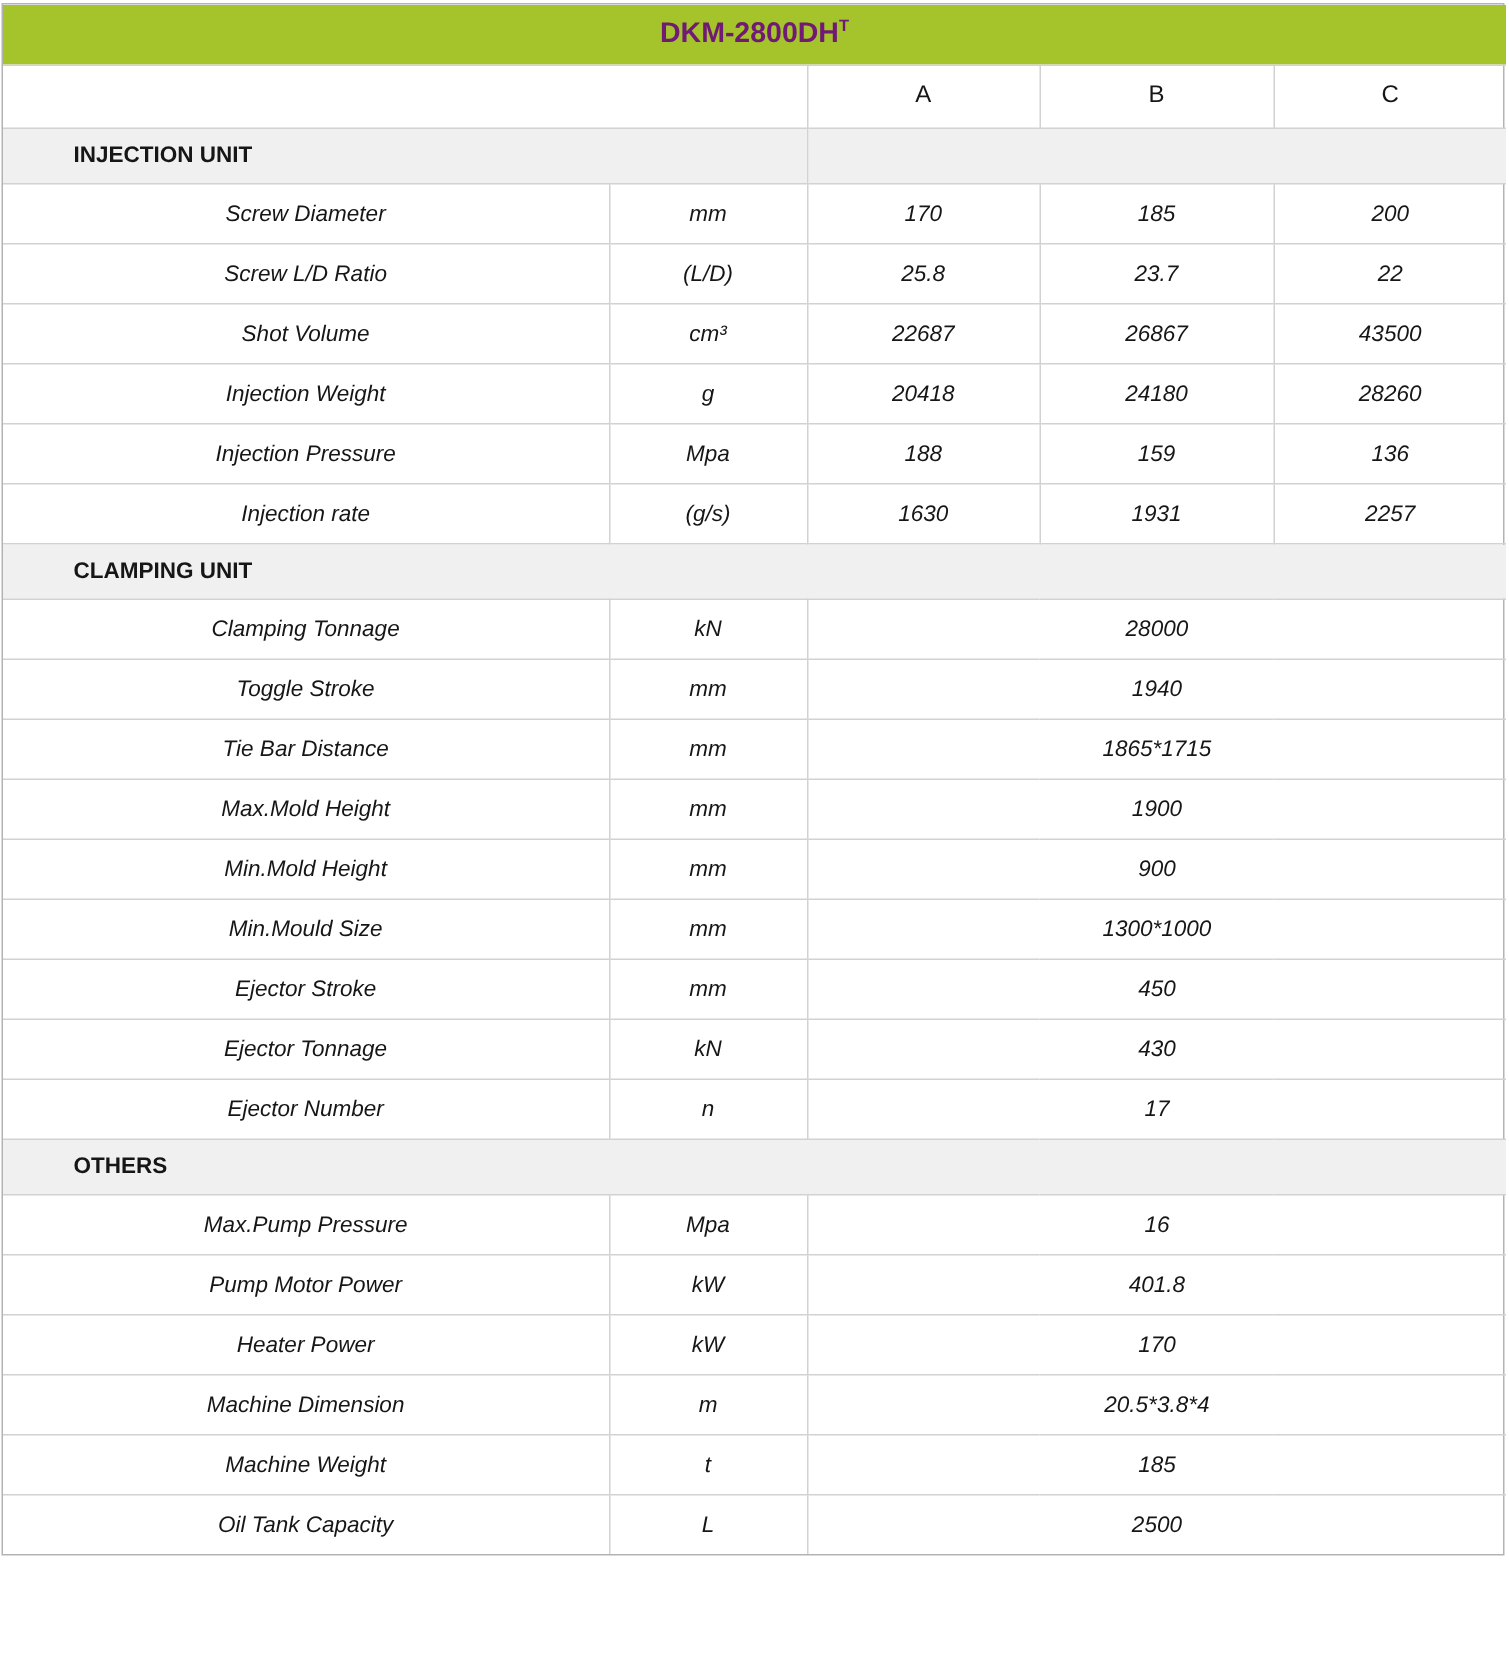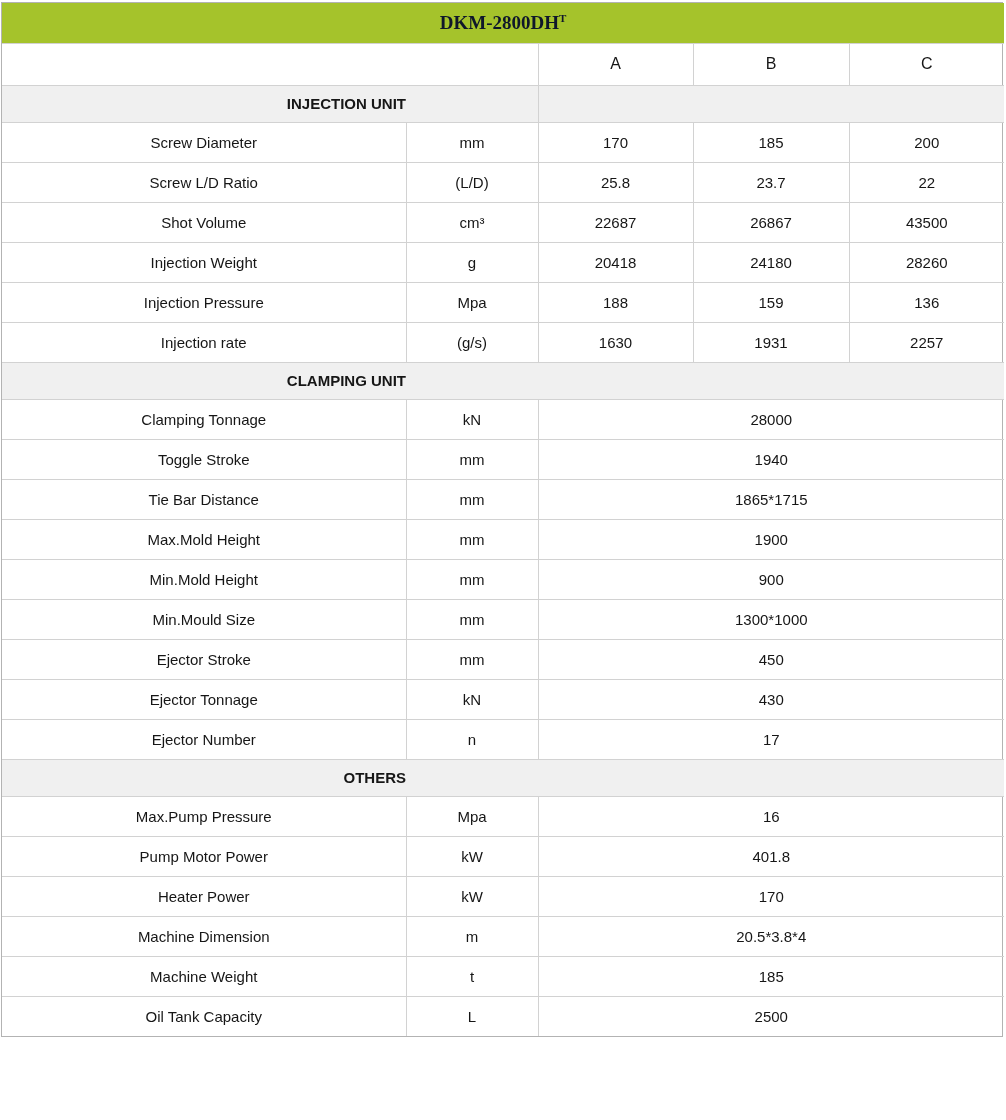--- a/index.html
+++ b/index.html
@@ -30,40 +30,40 @@
     font-size: 15px;
     font-weight: normal;
     overflow: hidden;
     white-space: nowrap;
   }
   tr.title-row { height: 40px; }
   tr.title-row td {
     background: var(--brand-green, #a5c32b);
     font-size: 19px;
     font-weight: bold;
-    color: #0f172a;
-    font-family: Liberation Serif, serif;
+    color: #701a75;
   }
   tr.title-row td sup {
     font-size: 11px;
     font-weight: bold;
     vertical-align: super;
     line-height: 0;
   }
   tr.col-header-row { height: 42px; }
   tr.col-header-row th { font-size: 16px; }
   tr.section-row { height: 37px; }
   tr.section-row td { background: var(--section-bg, #f0f0f0); }
   .section-label {
     width: 404px;
-    text-align: right;
+    text-align: left;
     font-weight: bold;
     font-size: 15px;
-  }
-  tr.data-row { height: 40px; }
+    padding-left: 47px;
+  }
+  tr.data-row { height: 40px; font-style: italic; }
   td.c-label { }
   td.c-unit { }
   td.c-val { }
 </style>
 </head>
 <body>
 
 <div class="sheet">
   <table class="spec">
     <colgroup>

